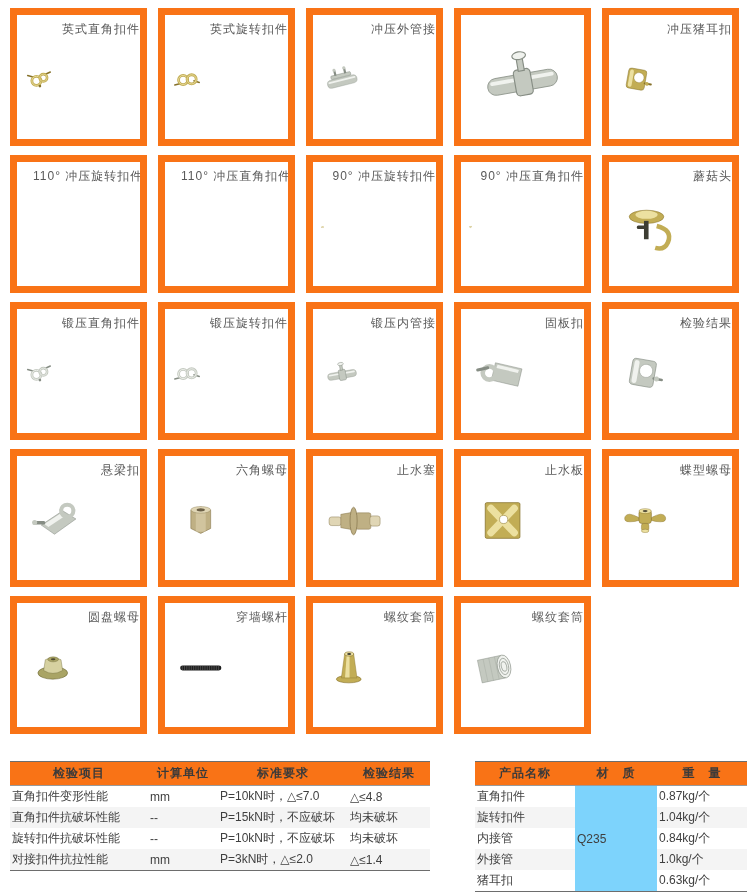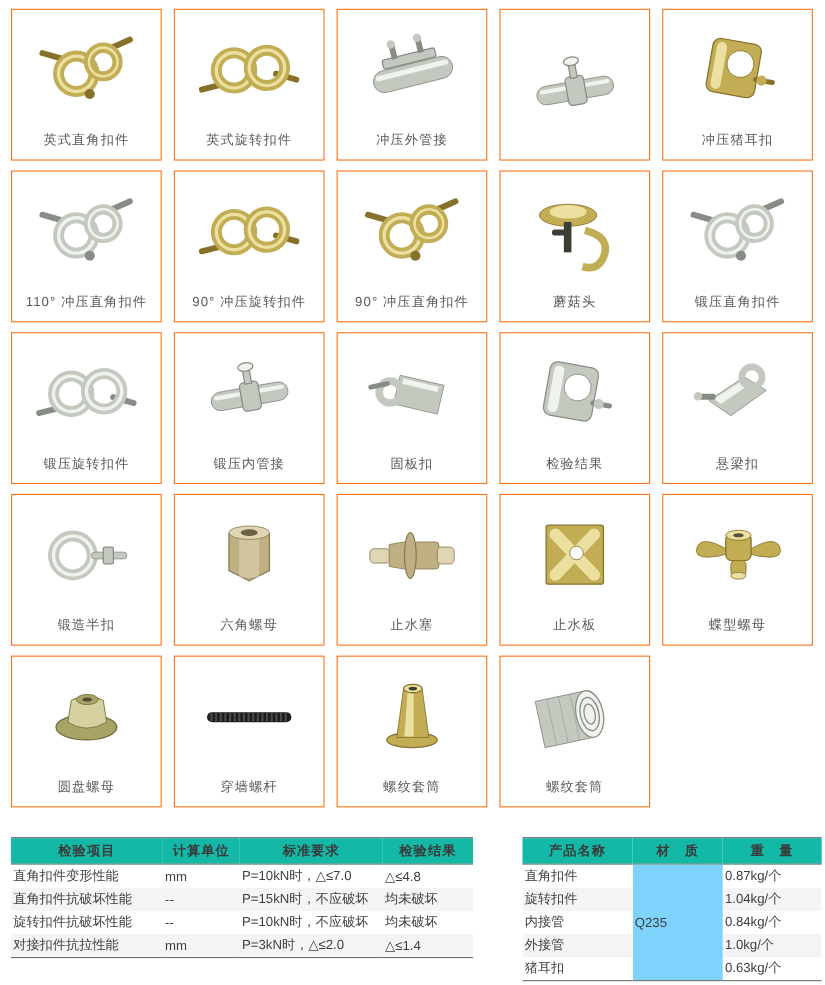--- a/index.html
+++ b/index.html
@@ -12,23 +12,23 @@
 
   
   .grid{
     position:absolute;left:10px;top:8px;width:730px;
     display:grid;
     grid-template-columns:repeat(5,137px);
     grid-auto-rows:138px;
     column-gap:11px;row-gap:9px;
   }
   figure.cell{
-    margin:0;background:#ffffff;border:1px solid #f97316;
+    margin:0;background:#ffffff;border:7px solid #f97316;
     box-sizing:border-box;
-    display:flex;flex-direction:column;overflow:hidden;
+    display:flex;flex-direction:row;overflow:hidden;
   }
   .photo{
     flex:1 1 auto;display:flex;align-items:center;justify-content:center;
     padding:6px 8px 0 8px;min-height:0;
   }
   .photo svg{width:90%;height:92px;display:block;}
   figcaption.label{
     flex:0 0 32px;line-height:28px;text-align:center;
     font-size:12px;color:#595959;letter-spacing:1px;
     white-space:nowrap;
@@ -38,21 +38,21 @@
   .tables{position:absolute;left:0;top:761px;width:750px;height:132px;}
   table{
     border-collapse:collapse;table-layout:fixed;
     font-size:12px;color:#3f3f3f;
     border-top:1px solid #6d6d6d;border-bottom:1px solid #6d6d6d;
     position:absolute;top:0;
   }
   table.test-table{left:10px;width:420px;}
   table.spec-table{left:475px;width:272px;}
   thead th{
-    background:#14b8a6;font-weight:bold;height:23px;
+    background:#f97316;font-weight:bold;height:23px;
     border-bottom:1px solid #9a9a9a;
     text-align:center;padding:0 2px;letter-spacing:1px;color:#3a3a3a;
   }
   tbody td{
     height:21px;padding:0 2px;
     white-space:nowrap;overflow:hidden;
   }
   table.test-table tbody tr:nth-child(even) td{background:#f4f4f4;}
   table.spec-table tbody tr:nth-child(even) td{background:#f4f4f4;}
   table.spec-table td.material{background:#7dd3fc;vertical-align:middle;}
@@ -135,20 +135,35 @@
    <rect x="31" y="30" width="12" height="56" rx="6" fill="#ece0a0"></rect>
    <circle cx="62" cy="52" r="16" fill="#ffffff" stroke="#86712a" stroke-width="1"></circle>
    <rect x="80" y="64" width="26" height="6" rx="3" fill="#86712a"></rect>
    <circle cx="90" cy="67" r="6" fill="#c2ad55"></circle>
             </g>
           </svg>
         </div>
       <figcaption class="label">冲压猪耳扣</figcaption>
     </figure>
 
+    <figure class="cell">
+      <div class="photo">
+          <svg viewBox="0 0 120 120" xmlns="http://www.w3.org/2000/svg">
+            <g fill="none">
+   <rect x="0" y="76" width="34" height="7" rx="3" fill="#86712a" transform="rotate(-14 17 79)"></rect>
+   <rect x="88" y="64" width="32" height="7" rx="3" fill="#86712a" transform="rotate(16 104 67)"></rect>
+   <circle cx="42" cy="60" r="21" stroke="#c2ad55" stroke-width="13"></circle>
+   <circle cx="42" cy="60" r="21" stroke="#ece0a0" stroke-width="4"></circle>
+   <circle cx="81" cy="57" r="21" stroke="#c2ad55" stroke-width="13"></circle>
+   <circle cx="81" cy="57" r="21" stroke="#ece0a0" stroke-width="4"></circle>
+            </g>
+          </svg>
+        </div>
+      <figcaption class="label">110° 冲压旋转扣件</figcaption>
+    </figure>
 
     <figure class="cell">
       <div class="photo">
           <svg viewBox="0 0 120 120" xmlns="http://www.w3.org/2000/svg">
             <g fill="none">
    <rect x="4" y="40" width="36" height="7" rx="3" fill="#868d84" transform="rotate(16 22 43)"></rect>
    <rect x="80" y="26" width="36" height="7" rx="3" fill="#868d84" transform="rotate(-24 98 29)"></rect>
    <circle cx="48" cy="64" r="21" stroke="#c4c9c0" stroke-width="13"></circle>
    <circle cx="48" cy="64" r="21" stroke="#f0f2ee" stroke-width="4"></circle>
    <circle cx="80" cy="50" r="17" stroke="#c4c9c0" stroke-width="12"></circle>
@@ -287,31 +302,20 @@
    <polygon points="26,68 68,40 94,56 52,86" fill="#c4c9c0" stroke="#868d84" stroke-width="1"></polygon>
    <polygon points="32,66 66,44 74,49 40,72" fill="#f0f2ee"></polygon>
    <circle cx="77" cy="40" r="12" fill="none" stroke="#c4c9c0" stroke-width="8"></circle>
    <rect x="12" y="60" width="22" height="7" rx="3" fill="#868d84"></rect>
    <circle cx="13" cy="63" r="5" fill="#c4c9c0"></circle>
           </svg>
         </div>
       <figcaption class="label">悬梁扣</figcaption>
     </figure>
 
-    <figure class="cell">
-      <div class="photo">
-          <svg viewBox="0 0 120 120" xmlns="http://www.w3.org/2000/svg">
-   <circle cx="44" cy="60" r="23" fill="none" stroke="#c4c9c0" stroke-width="13"></circle>
-   <circle cx="44" cy="60" r="23" fill="none" stroke="#f0f2ee" stroke-width="4"></circle>
-   <rect x="66" y="56" width="42" height="8" rx="4" fill="#c4c9c0" stroke="#868d84" stroke-width="1"></rect>
-   <rect x="80" y="50" width="12" height="20" rx="2" fill="#c4c9c0" stroke="#868d84" stroke-width="1.5"></rect>
-          </svg>
-        </div>
-      <figcaption class="label">锻造半扣</figcaption>
-    </figure>
 
     <figure class="cell">
       <div class="photo">
           <svg viewBox="0 0 120 120" xmlns="http://www.w3.org/2000/svg">
    <polygon points="36,34 60,26 84,34 84,78 60,90 36,78" fill="#bfb084" stroke="#8a7a51" stroke-width="1.5"></polygon>
    <polygon points="48,30 72,30 72,86 48,86" fill="#e0d6b5" opacity="0.55"></polygon>
    <ellipse cx="60" cy="33" rx="24" ry="8" fill="#e0d6b5" stroke="#8a7a51" stroke-width="1"></ellipse>
    <ellipse cx="60" cy="33" rx="10" ry="4" fill="#6b5f46"></ellipse>
           </svg>
         </div>

